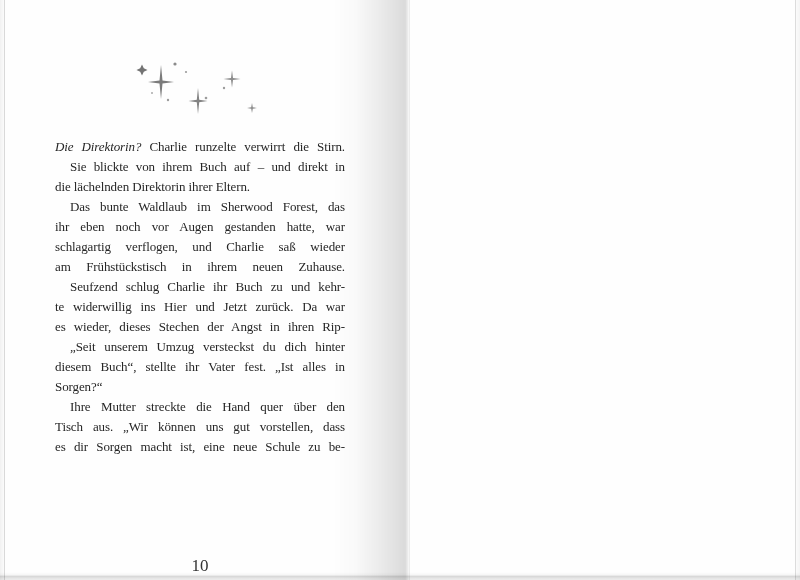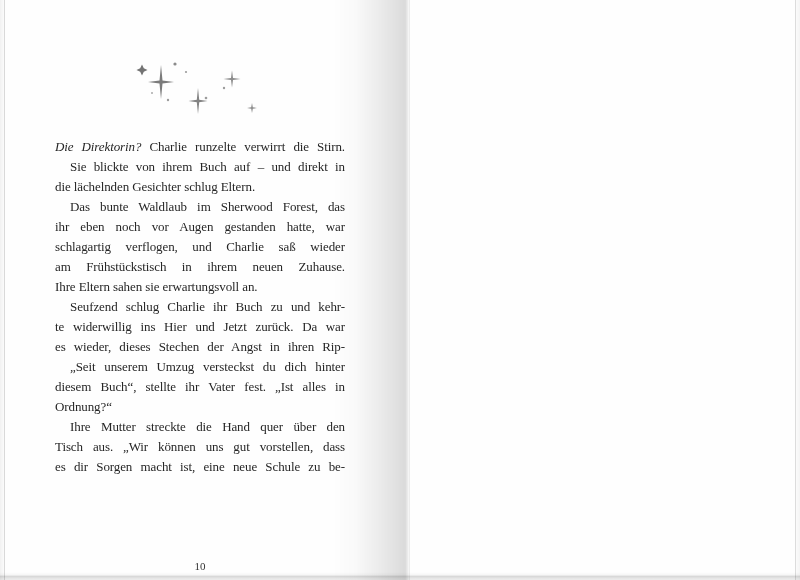--- a/index.html
+++ b/index.html
@@ -46,21 +46,21 @@
   }
   .ln.noj { text-align-last: left; }
   .ln.ind { padding-left: 15px; }
   .it { font-style: italic; font-family: Liberation Serif, serif; }
 
   .pagenum {
     position: absolute;
     top: 556px;
     height: 20px; line-height: 20px;
     text-align: center;
-    font-size: 11px;
+    font-size: 17px;
     color: #333333;
   }
   .pagenum-left  { left: 55px;  width: 290px; }
 
   .gutter {
     position: absolute; top: 0; left: 333px;
     width: 76px; height: 580px;
     background: linear-gradient(to right,
       rgba(0,0,0,0)    0%,
       rgba(0,0,0,0.02) 30%,
@@ -133,32 +133,31 @@
         <circle cx="175" cy="64" r="1.6" fill="#5a5a5a" opacity="0.7"></circle>
         <circle cx="186" cy="72" r="1.1" fill="#5a5a5a" opacity="0.6"></circle>
         <circle cx="206" cy="98" r="1.3" fill="#5a5a5a" opacity="0.6"></circle>
         <circle cx="224" cy="88" r="1.2" fill="#5a5a5a" opacity="0.6"></circle>
         <circle cx="168" cy="100" r="1.2" fill="#5a5a5a" opacity="0.6"></circle>
         <circle cx="152" cy="93" r="1" fill="#5a5a5a" opacity="0.5"></circle>
       </svg>
     <div class="text-block text-left" id="text-left">
         <div class="ln"><span class="it">Die Direktorin?</span><span> Charlie runzelte verwirrt die Stirn.</span></div>
         <div class="ln ind"><span>Sie blickte von ihrem Buch auf – und direkt in</span></div>
-        <div class="ln noj"><span>die lächelnden Gesichter schlug Eltern.</span></div>
+        <div class="ln noj"><span>die lächelnden Direktorin ihrer Eltern.</span></div>
         <div class="ln ind"><span>Das bunte Waldlaub im Sherwood Forest, das</span></div>
         <div class="ln"><span>ihr eben noch vor Augen gestanden hatte, war</span></div>
         <div class="ln"><span>schlagartig verflogen, und Charlie saß wieder</span></div>
         <div class="ln"><span>am Frühstückstisch in ihrem neuen Zuhause.</span></div>
-        <div class="ln noj"><span>Ihre Eltern sahen sie erwartungsvoll an.</span></div>
         <div class="ln ind"><span>Seufzend schlug Charlie ihr Buch zu und kehr-</span></div>
         <div class="ln"><span>te widerwillig ins Hier und Jetzt zurück. Da war</span></div>
         <div class="ln"><span>es wieder, dieses Stechen der Angst in ihren Rip-</span></div>
         <div class="ln ind"><span>„Seit unserem Umzug versteckst du dich hinter</span></div>
         <div class="ln"><span>diesem Buch“, stellte ihr Vater fest. „Ist alles in</span></div>
-        <div class="ln noj"><span>Ordnung?“</span></div>
+        <div class="ln noj"><span>Sorgen?“</span></div>
         <div class="ln ind"><span>Ihre Mutter streckte die Hand quer über den</span></div>
         <div class="ln"><span>Tisch aus. „Wir können uns gut vorstellen, dass</span></div>
         <div class="ln"><span>es dir Sorgen macht ist, eine neue Schule zu be-</span></div>
       </div>
     <div class="pagenum pagenum-left">10</div>
   </div>
 
   <div class="page page-right">
     
     

